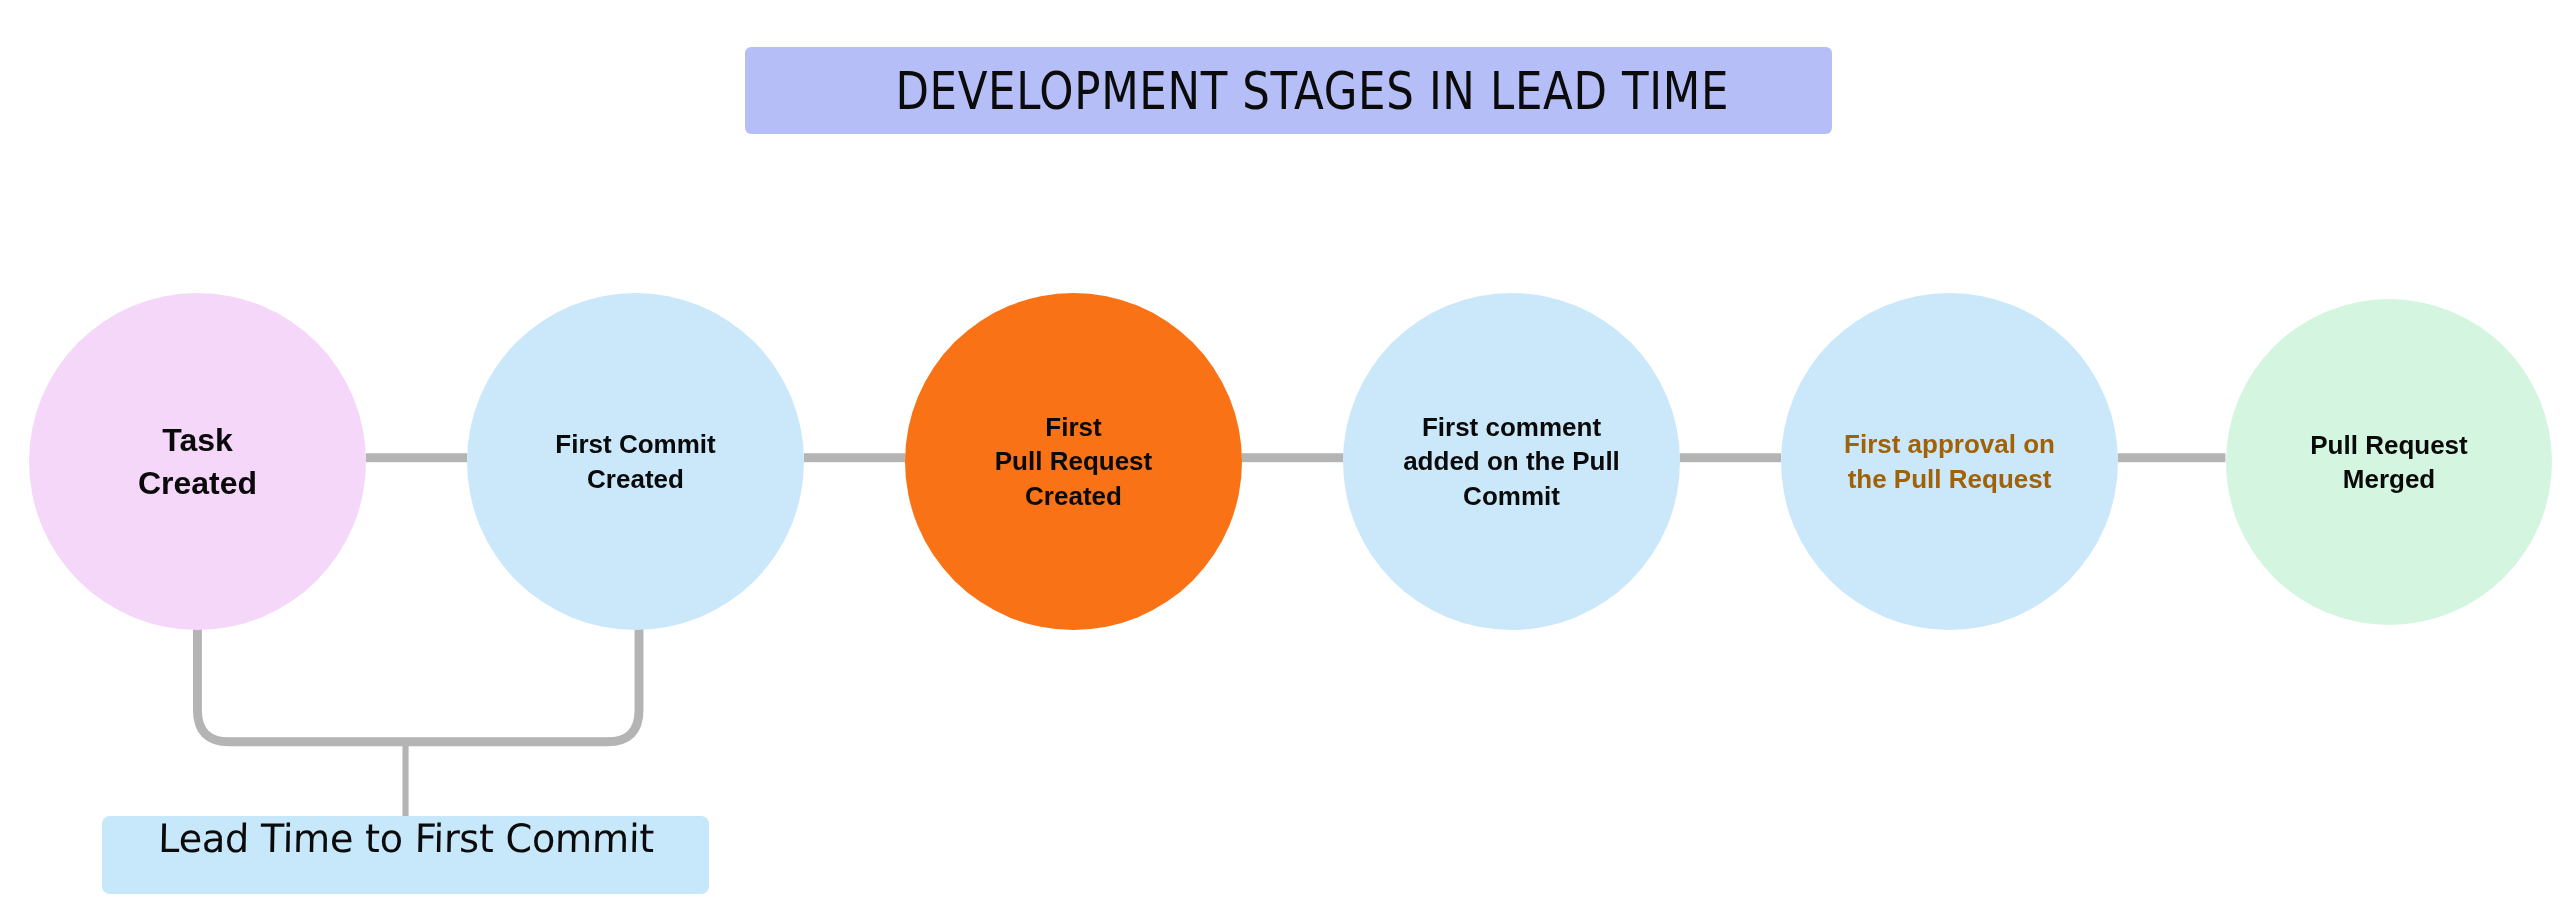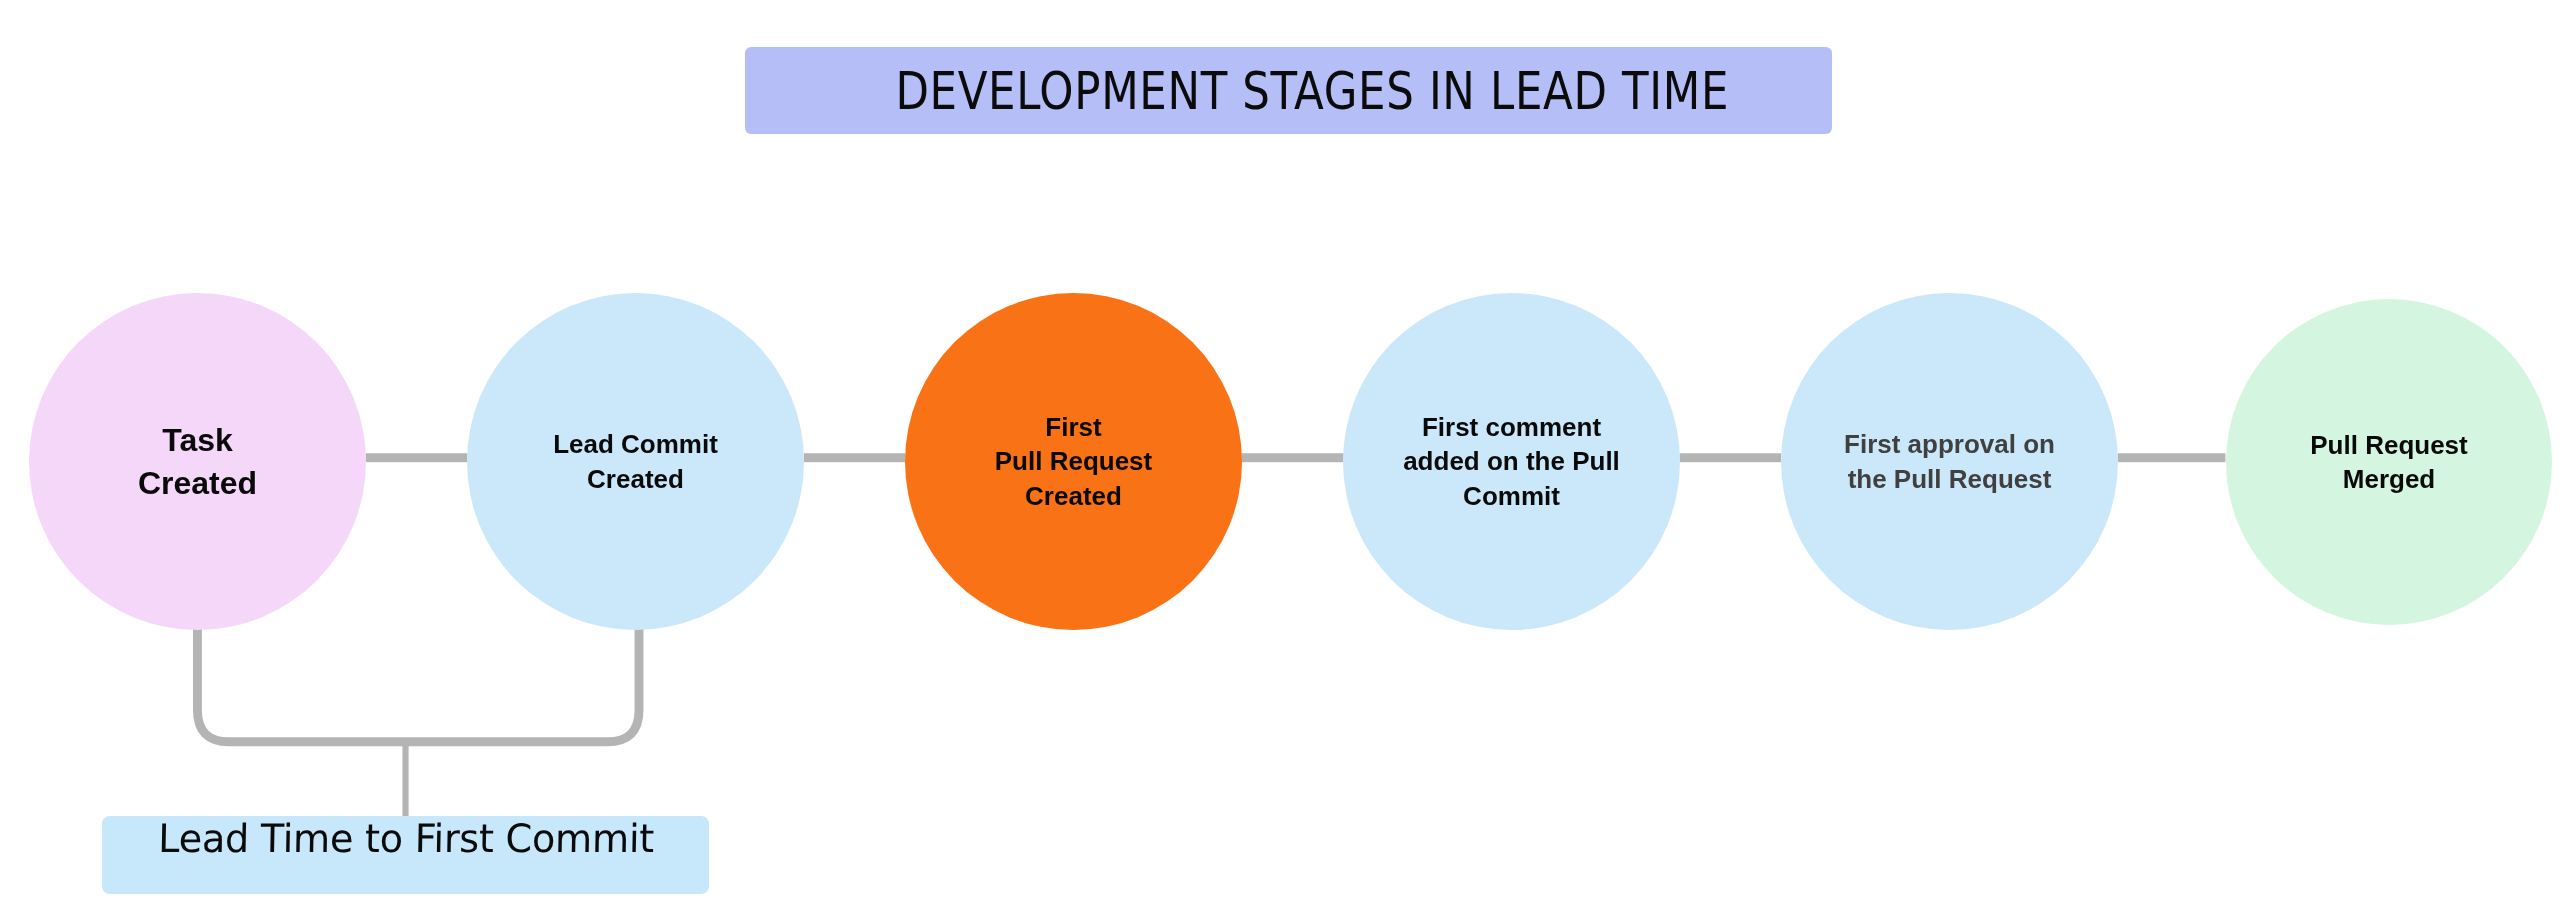--- a/index.html
+++ b/index.html
@@ -117,35 +117,35 @@
         <line x1="590" y1="1080" x2="590" y2="1190" stroke="#b4b4b4" stroke-width="9"></line>
       </g>
   </svg>
 
   <div id="stage-nodes">
       <div class="stage-node" style="left: 29px; top: 293px; width: 337px; height: 337px; background: rgb(245, 215, 250);">
         <span class="stage-label size-lg" style="width: 227px; color: rgb(10, 10, 10);">Task
 Created</span>
       </div>
       <div class="stage-node" style="left: 467px; top: 293px; width: 337px; height: 337px; background: rgb(203, 232, 251);">
-        <span class="stage-label size-md" style="width: 289px; color: rgb(10, 10, 10);">Lead Commit
+        <span class="stage-label size-md" style="width: 289px; color: rgb(10, 10, 10);">First Commit
 Created</span>
       </div>
       <div class="stage-node" style="left: 905px; top: 293px; width: 337px; height: 337px; background: #f97316;">
         <span class="stage-label size-md" style="width: 295px; color: rgb(10, 10, 10);">First
 Pull Request
 Created</span>
       </div>
       <div class="stage-node" style="left: 1343px; top: 293px; width: 337px; height: 337px; background: rgb(203, 232, 251);">
         <span class="stage-label size-md" style="width: 364px; color: rgb(10, 10, 10);">First comment
 added on the Pull
 Commit</span>
       </div>
       <div class="stage-node" style="left: 1781px; top: 293px; width: 337px; height: 337px; background: rgb(203, 232, 251);">
-        <span class="stage-label size-md" style="width: 357px; color: #404040;">First approval on
+        <span class="stage-label size-md" style="width: 357px; color: #a16207;">First approval on
 the Pull Request</span>
       </div>
       <div class="stage-node" style="left: 2226px; top: 299px; width: 326px; height: 326px; background: rgb(212, 245, 223);">
         <span class="stage-label size-md" style="width: 295px; color: rgb(10, 10, 10);">Pull Request
 Merged</span>
       </div>
     </div>
 
   <div id="lead-time-chip" style="background: rgb(199, 231, 250);">
     <span class="chip-text" style="color: rgb(11, 11, 11);">Lead Time to First Commit</span>

